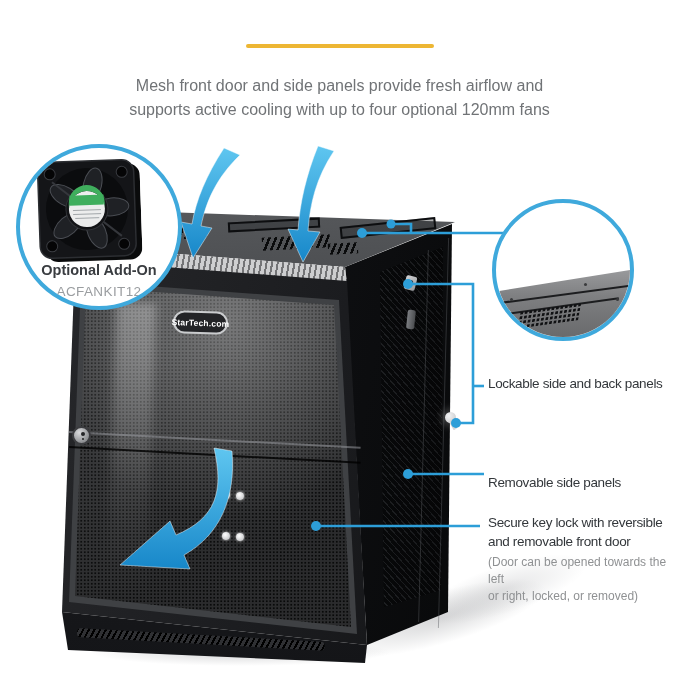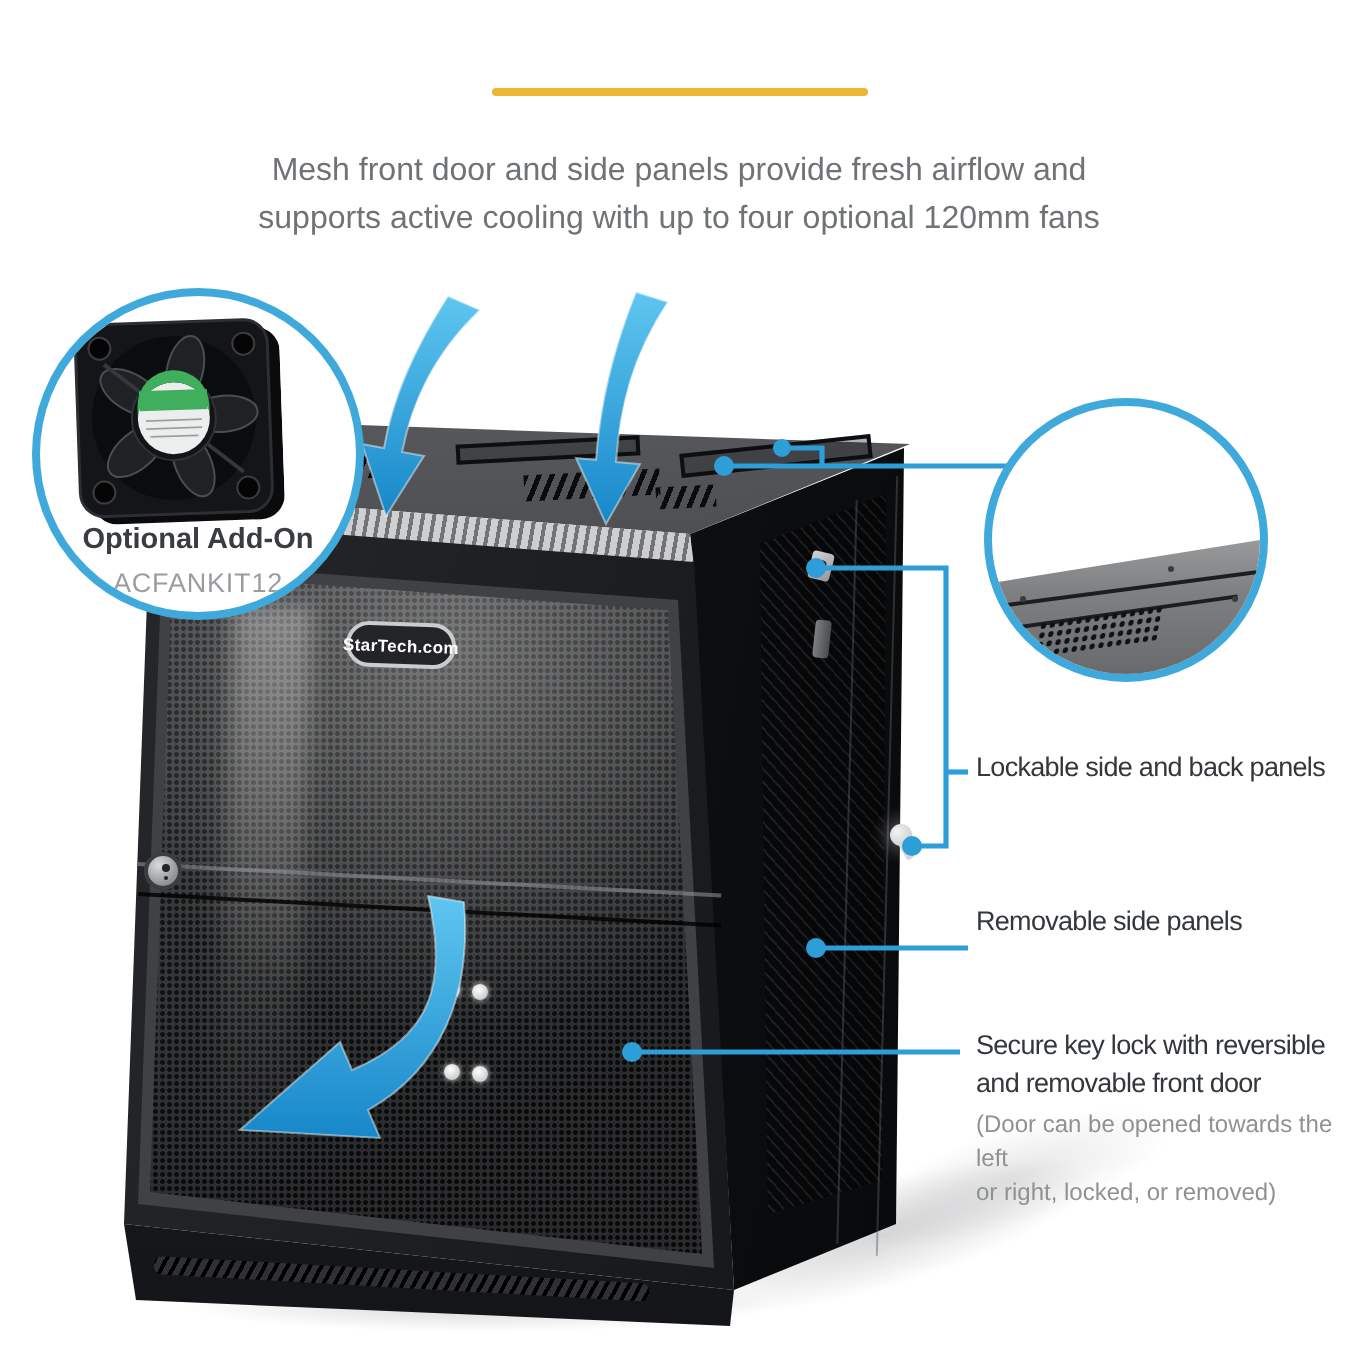--- a/index.html
+++ b/index.html
@@ -131,21 +131,21 @@
            background-size:4.5px 4.5px; }
   .screw { position:absolute; width:3px; height:3px; border-radius:50%; background:#3a3b3d; }
   .sc1 { left:88px; top:80px; } .sc2 { left:120px; top:95px; } .sc3 { left:14px; top:95px; }
 
   
   .callout-text { position:absolute; left:488px; z-index:40; }
   .callout-text h3 { font-size:13.5px; font-weight:400; letter-spacing:-0.35px;
            color:#33373b; line-height:1.4; white-space:pre-line; }
   .callout-text p { font-size:13px; color:#8d9093; line-height:1.42; white-space:pre-line; margin-top:2px; }
   #co-lockable { top:375px; }
-  #co-side { top:452px; }
+  #co-side { top:474px; }
   #co-keylock { top:514px; }
   #co-keylock p { font-size:12px; color:#8f9193; }
 
   
   #overlay { position:absolute; left:0; top:0; z-index:30; pointer-events:none; }
 </style>
 </head>
 <body>
 
 <div id="scene">

